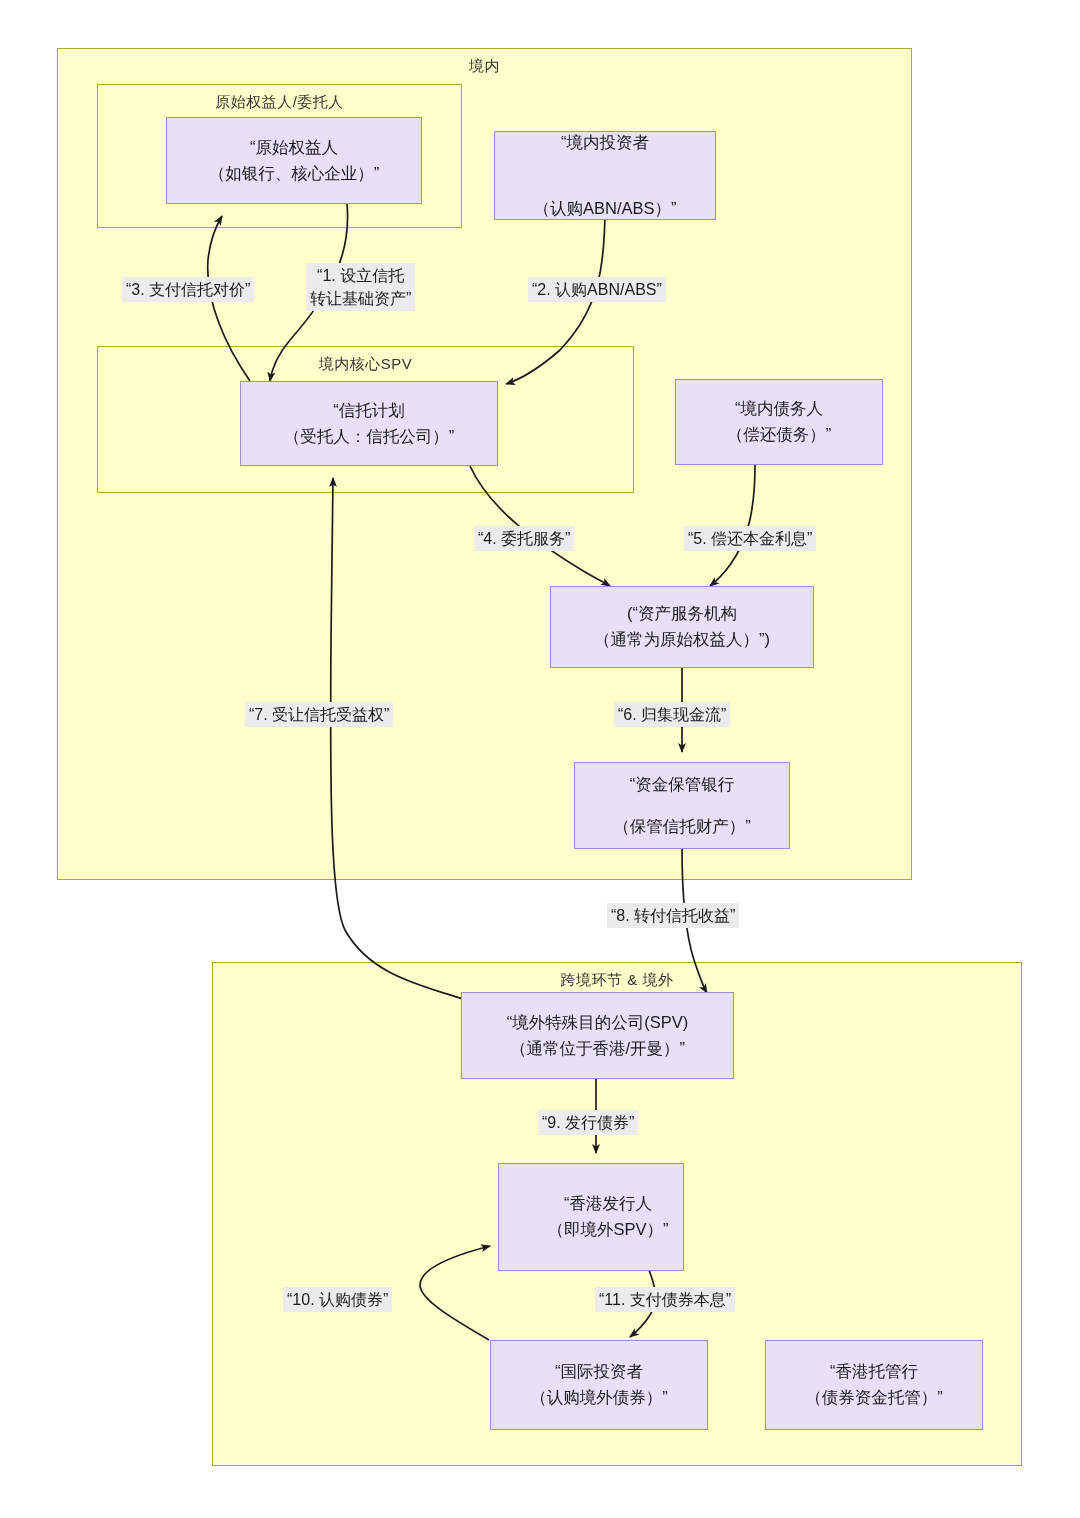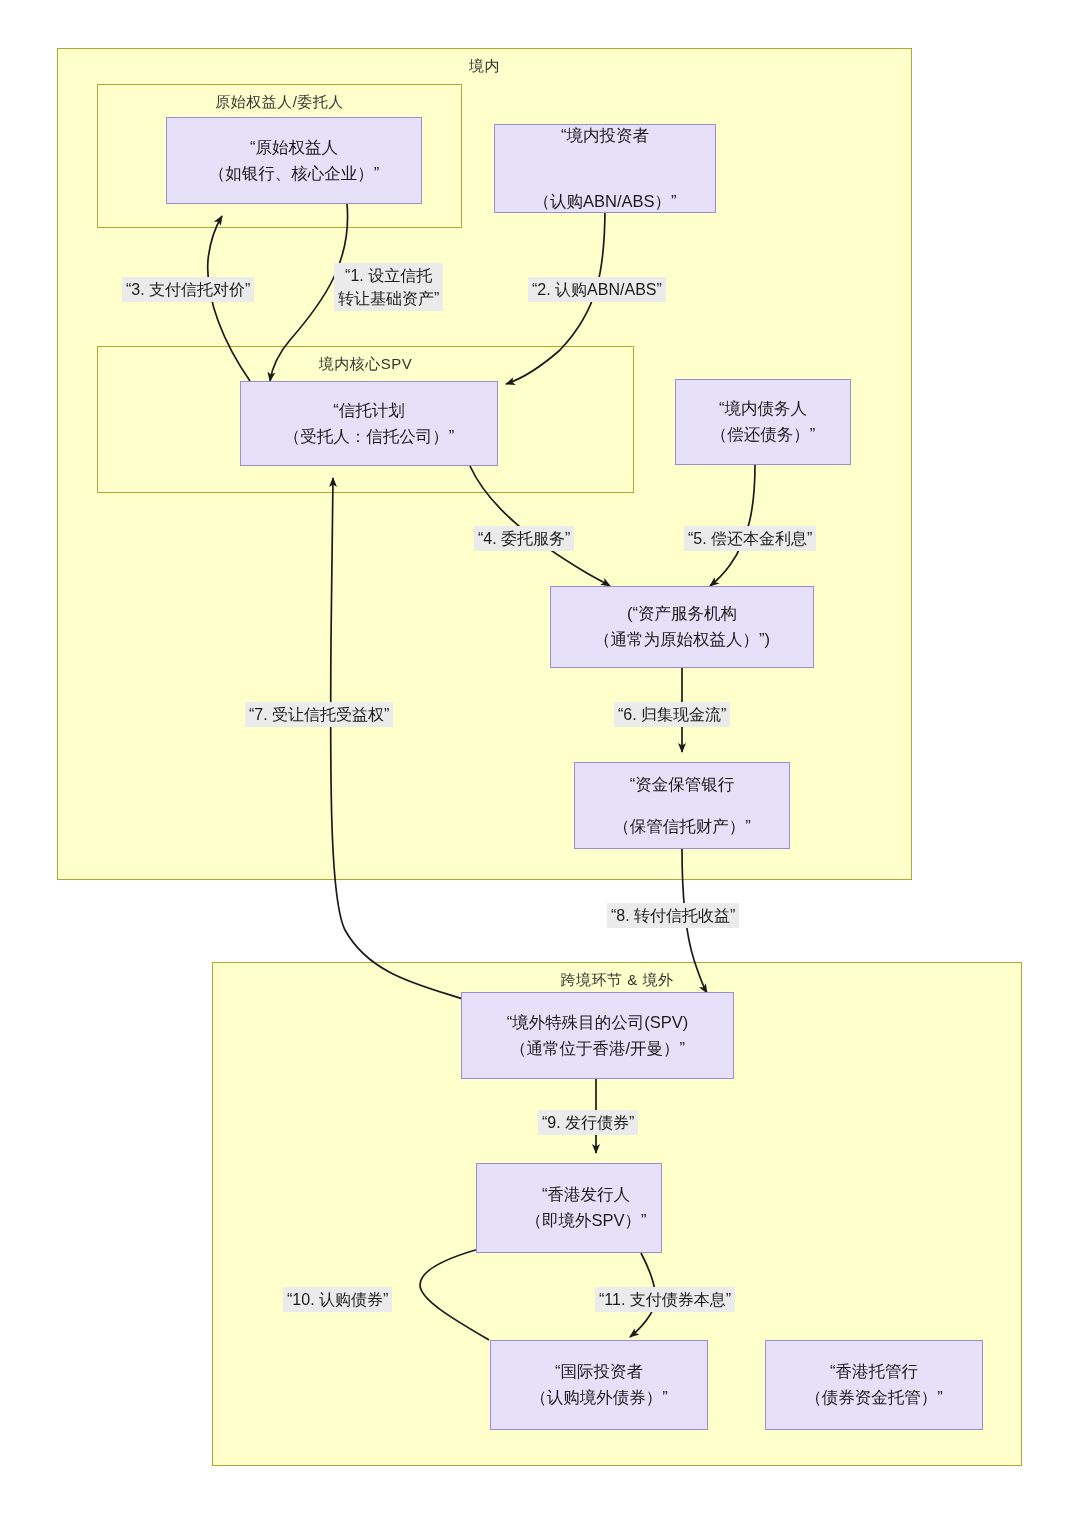--- a/index.html
+++ b/index.html
@@ -125,66 +125,66 @@
 
       <path d="M641,1253 C655,1280 660,1300 650,1315 C643,1326 635,1333 630,1337"></path>
     </g>
   </svg>
 
   <div class="node" style="left:166px; top:117px; width:256px; height:87px;">
     <span class="ln">“原始权益人</span>
     <span class="ln">（如银行、核心企业）”</span>
   </div>
 
-  <div class="node" style="left:494px; top:124px; width:222px; height:89px;gap:40px;">
+  <div class="node" style="left:494px; top:131px; width:222px; height:89px;gap:40px;">
     <span class="ln">“境内投资者</span>
     <span class="ln">（认购ABN/ABS）”</span>
   </div>
 
   <div class="node" style="left:240px; top:381px; width:258px; height:85px;">
     <span class="ln">“信托计划</span>
     <span class="ln">（受托人：信托公司）”</span>
   </div>
 
-  <div class="node" style="left:675px; top:379px; width:176px; height:86px;">
+  <div class="node" style="left:675px; top:379px; width:208px; height:86px;">
     <span class="ln">“境内债务人</span>
     <span class="ln">（偿还债务）”</span>
   </div>
 
   <div class="node" style="left:550px; top:586px; width:264px; height:82px;">
     <span class="ln">(“资产服务机构</span>
     <span class="ln">（通常为原始权益人）”)</span>
   </div>
 
   <div class="node" style="left:574px; top:762px; width:216px; height:87px;gap:16px;">
     <span class="ln">“资金保管银行</span>
     <span class="ln">（保管信托财产）”</span>
   </div>
 
   <div class="node" style="left:461px; top:992px; width:273px; height:87px;">
     <span class="ln">“境外特殊目的公司(SPV)</span>
     <span class="ln">（通常位于香港/开曼）”</span>
   </div>
 
-  <div class="node" style="left:476px; top:1163px; width:186px; height:90px;padding-left:40px;">
+  <div class="node" style="left:498px; top:1163px; width:186px; height:108px;padding-left:40px;">
     <span class="ln">“香港发行人</span>
     <span class="ln">（即境外SPV）”</span>
   </div>
 
   <div class="node" style="left:490px; top:1340px; width:218px; height:90px;">
     <span class="ln">“国际投资者</span>
     <span class="ln">（认购境外债券）”</span>
   </div>
 
   <div class="node" style="left:765px; top:1340px; width:218px; height:90px;">
     <span class="ln">“香港托管行</span>
     <span class="ln">（债券资金托管）”</span>
   </div>
 
-  <div class="edge-label" style="left:306px; top:263px;margin-left:28px;">
+  <div class="edge-label" style="left:306px; top:263px;">
     <span class="ln">“1. 设立信托</span>
     <span class="ln">转让基础资产”</span>
   </div>
 
   <div class="edge-label" style="left:528px; top:277px;">
     <span class="ln">“2. 认购ABN/ABS”</span>
   </div>
 
   <div class="edge-label" style="left:122px; top:277px;">
     <span class="ln">“3. 支付信托对价”</span>

